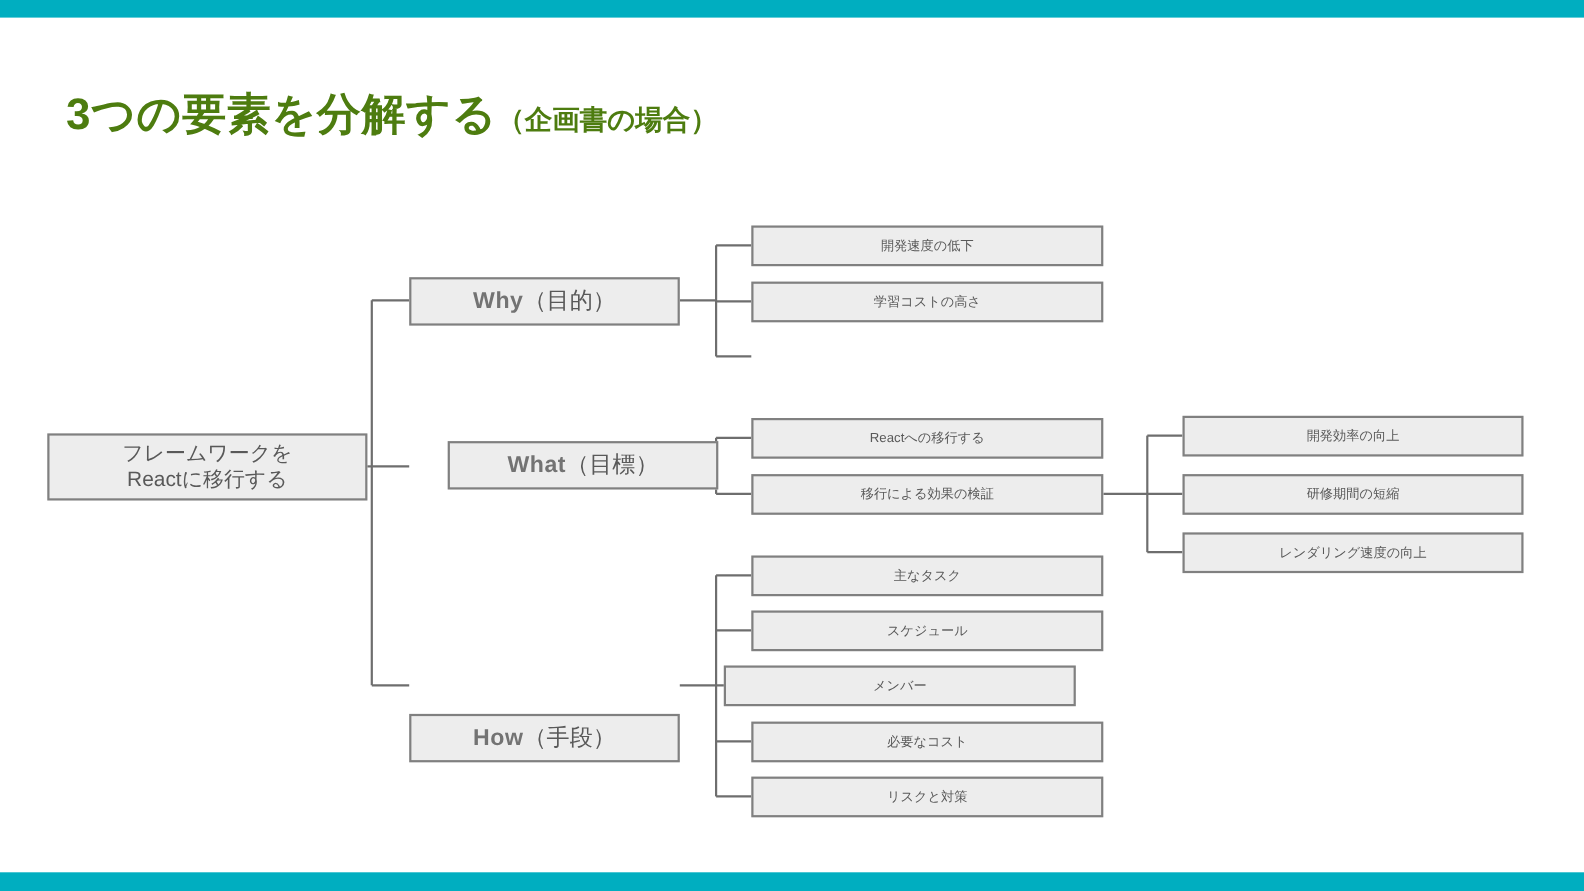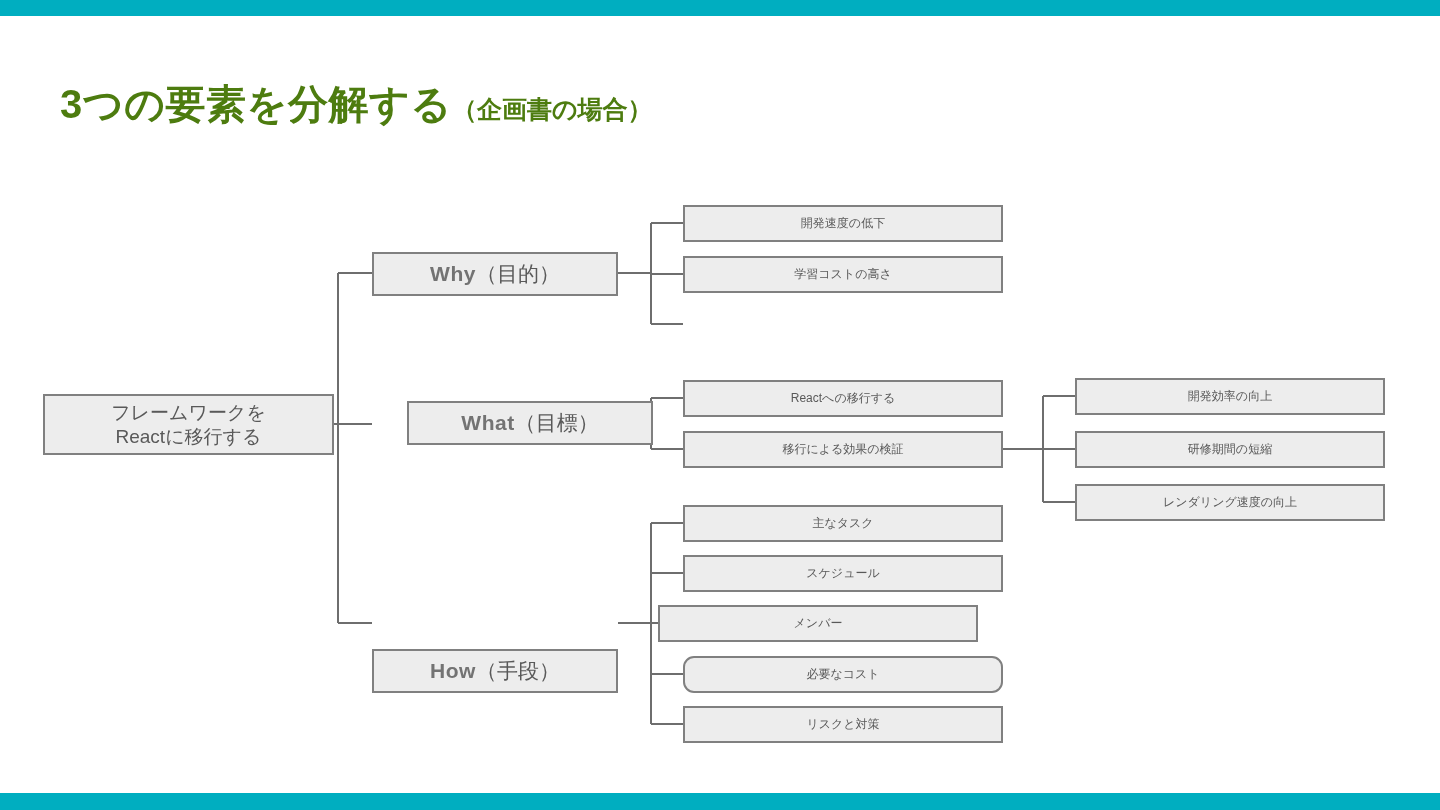--- a/index.html
+++ b/index.html
@@ -177,20 +177,20 @@
 
   <div class="node" style="left:683px; top:505px; width:320px; height:37px;">
     <span>主なタスク</span>
   </div>
   <div class="node" style="left:683px; top:555px; width:320px; height:37px;">
     <span>スケジュール</span>
   </div>
   <div class="node" style="left:658px; top:605px; width:320px; height:37px;">
     <span>メンバー</span>
   </div>
-  <div class="node" style="left:683px; top:656px; width:320px; height:37px;border-radius:11px;">
+  <div class="node" style="left:683px; top:656px; width:320px; height:37px;">
     <span>必要なコスト</span>
   </div>
   <div class="node" style="left:683px; top:706px; width:320px; height:37px;">
     <span>リスクと対策</span>
   </div>
 
 </div>
 
 </body></html>

